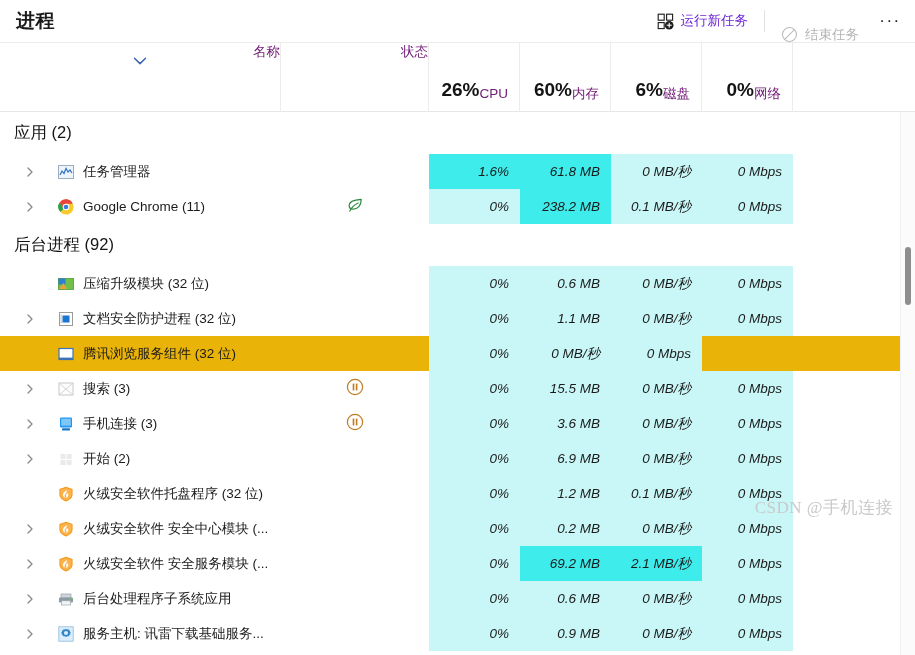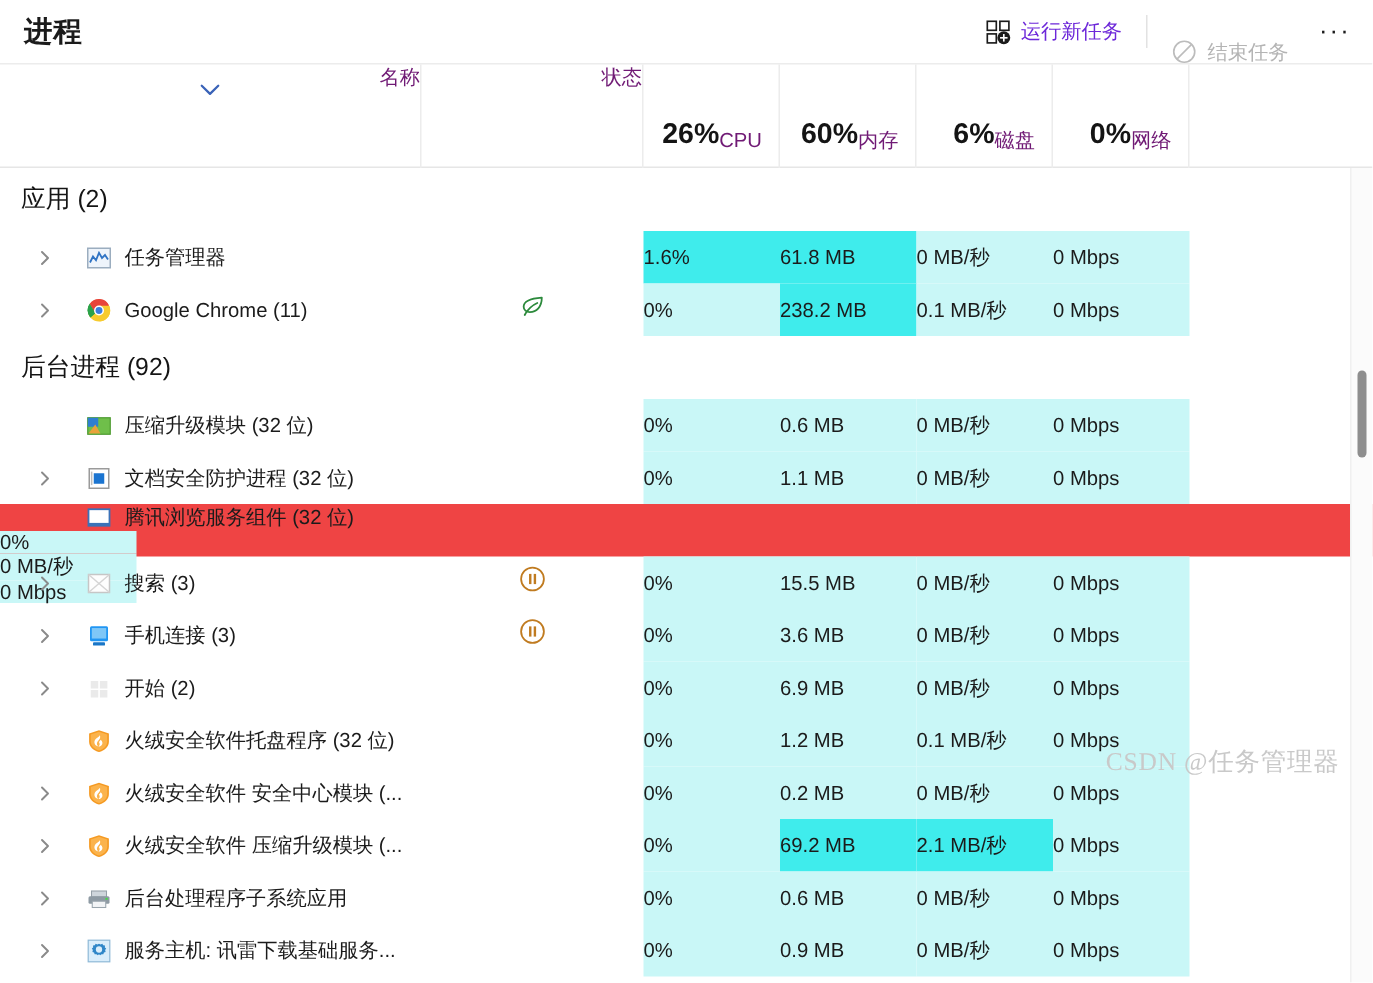--- a/index.html
+++ b/index.html
@@ -66,27 +66,27 @@
   .col-pct  { font-size: 19px; font-weight: 600; color: #141414; line-height: 24px; }
   .sort-chev {
     position: absolute; top: 9px; left: 50%; margin-left: -7px;
     width: 14px; height: 10px;
   }
 
   
   .tbody { width: 915px; height: 543px; position: relative; overflow: hidden; }
   .row { display: flex; height: 35px; width: 915px; align-items: stretch; }
   .row.group { height: 42px; }
-  .row.hover { background: #ef4444; flex-direction: column; }
+  .row.hover { background: #eab308; }
 
   .cell { display: flex; align-items: center; height: 100%; }
   .cell.name   { width: 281px; padding-left: 22px; }
   .cell.status { width: 148px; justify-content: center; }
-  .cell.num    { width: 91px; padding-right: 11px;
-                 font-size: 13.5px; color: #1b1b1b; }
+  .cell.num    { width: 91px; justify-content: flex-end; padding-right: 11px;
+                 font-size: 13.5px; color: #1b1b1b; font-style: italic; }
   .cell.tail   { width: 23px; }
 
   .group-label { font-size: 16.5px; color: #151515; padding-left: 14px;
                  display:flex; align-items:center; height:100%; width: 281px; }
 
   .chev {
     width: 16px; flex: 0 0 16px; display:flex; align-items:center; justify-content:center;
     color:#8a8a8a; font-size: 11px; cursor: default;
   }
   .chev.empty { color: transparent; }
@@ -534,21 +534,21 @@
               <polyline points="3,2 7,6 3,10" fill="none" stroke="#8a8a8a" stroke-width="1.3" stroke-linecap="round" stroke-linejoin="round"></polyline>
             </svg>
           </span>
           <span class="indent"></span>
           <span class="p-icon"><svg viewBox="0 0 16 16" width="16" height="16">
               <path d="M8 0.8 14.6 3v5.3c0 3.6-2.9 6-6.6 7.1C4.3 14.3 1.4 11.9 1.4 8.3V3z" fill="#f59a22"></path>
               <path d="M8 1.9 13.5 3.7v4.6c0 3-2.4 5.1-5.5 6-3.1-.9-5.5-3-5.5-6V3.7z" fill="#fbb34c"></path>
               <path d="M8.6 4.1c.6 2-.4 2.8-1.3 3.9-1 1.2-1 2.8.3 3.6-2.6-.4-3.2-2.6-2.2-4.4C6.2 5.8 8 5.4 8.6 4.1z" fill="#fff"></path>
               <path d="M9.1 7.1c1.3 1 1.6 2.6.6 3.7-.5.6-1.2.9-2 .9 1.2-1 .8-2.1.2-3 .5-.5.9-1 1.2-1.6z" fill="#fff"></path>
             </svg></span>
-          <span class="p-name">火绒安全软件 压缩升级模块 (...</span>
+          <span class="p-name">火绒安全软件 安全服务模块 (...</span>
         </div>
         <div class="cell status"></div>
         <div class="cell num h1">
           <span>0%</span>
         </div>
         <div class="cell num h3">
           <span>69.2 MB</span>
         </div>
         <div class="cell num h3">
           <span>2.1 MB/秒</span>
@@ -618,14 +618,14 @@
           <span>0 Mbps</span>
         </div>
         <div class="cell tail"></div>
       </div>
     </div>
 
   <div class="sb-track">
     <div class="sb-thumb"></div>
   </div>
 
-  <div class="watermark">CSDN @任务管理器</div>
+  <div class="watermark">CSDN @手机连接</div>
 </div>
 
 </body></html>

